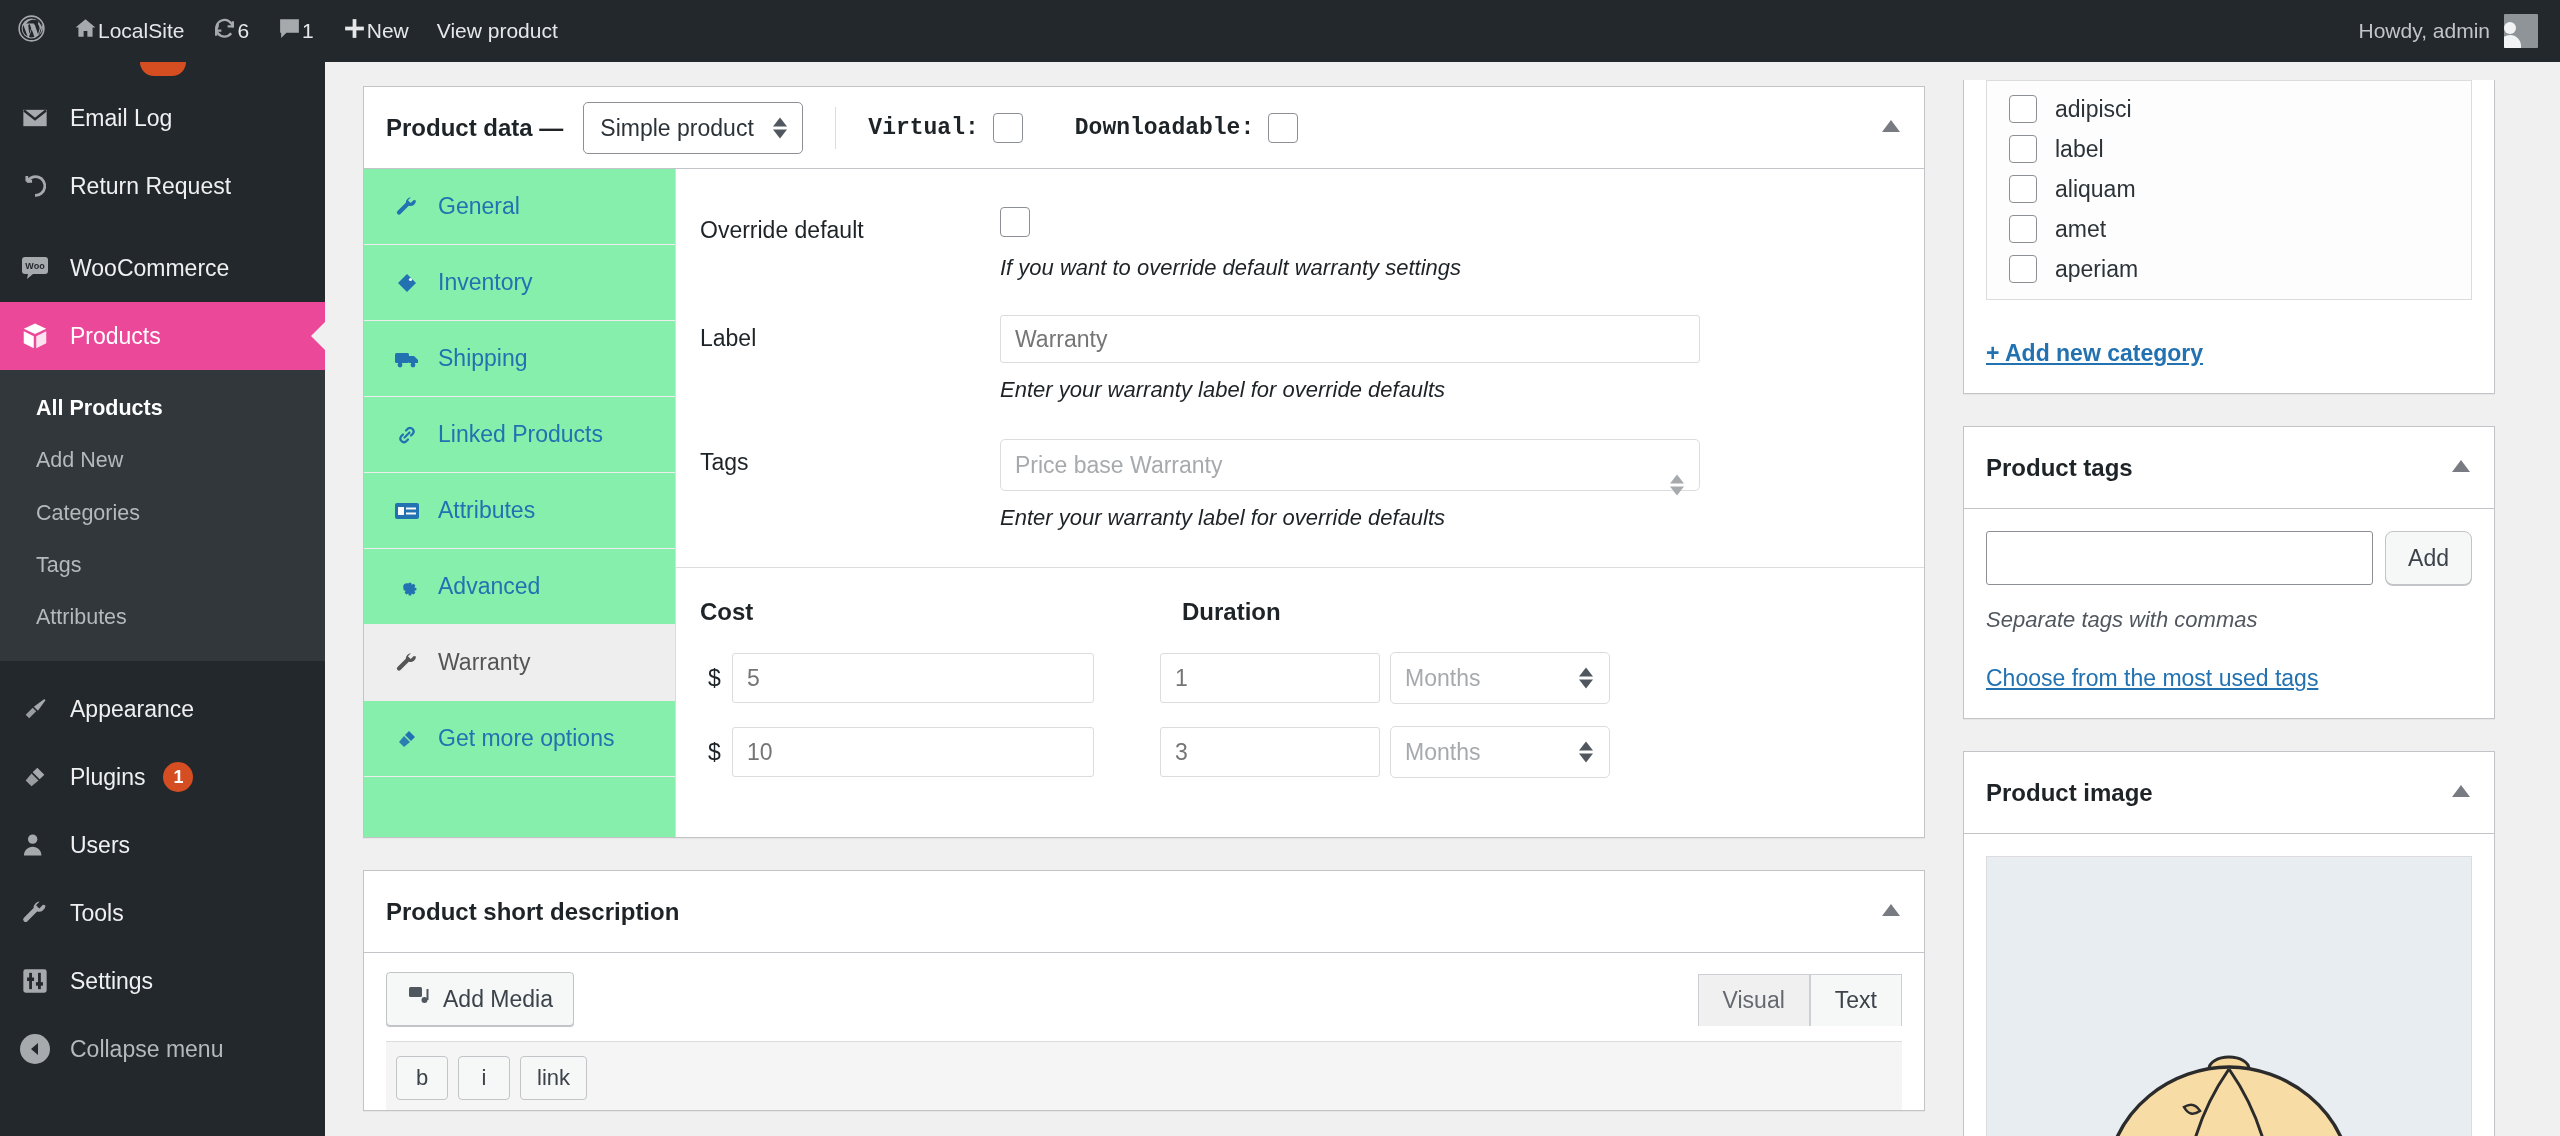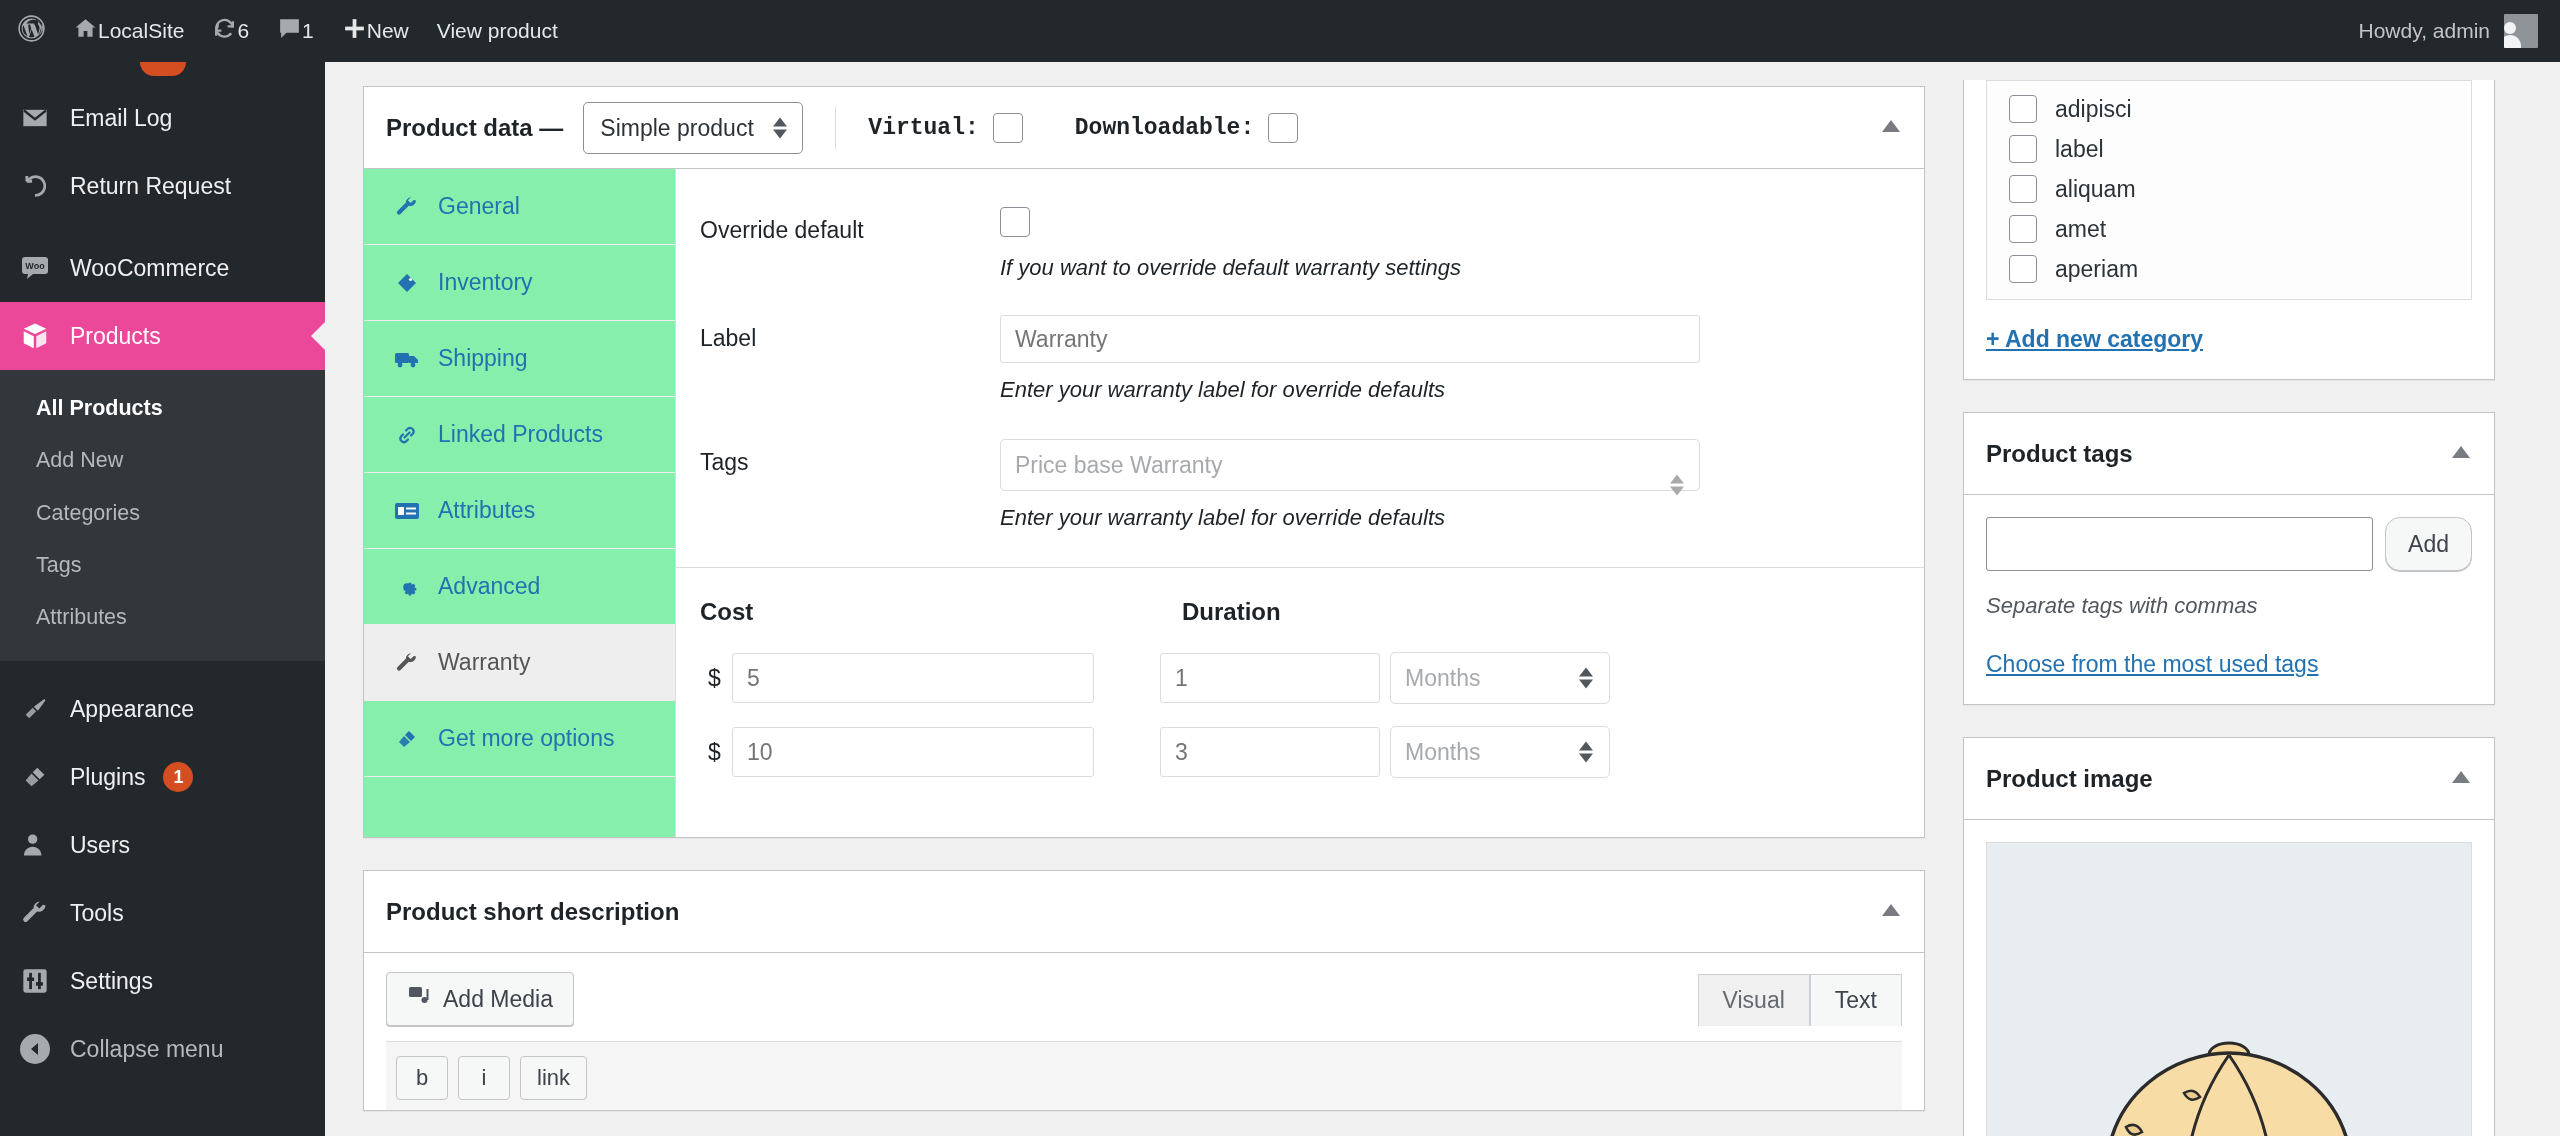--- a/index.html
+++ b/index.html
@@ -255,31 +255,31 @@
   .cat-list {
     border: 1px solid #dcdcde; background: #fdfdfd;
     margin: 0 22px; padding: 8px 0 10px 0;
     max-height: 260px; overflow: hidden;
   }
   .cat-item { display: flex; align-items: center; gap: 18px; padding: 6px 0 6px 22px; }
   .cat-item .cbx { width: 28px; height: 28px; }
   .cat-item span { font-size: 23px; color: #2c3338; }
   .addlink {
     display: inline-block; color: #2271b1; font-size: 23px; font-weight: bold;
-    text-decoration: underline; margin: 26px 22px 26px 22px;
+    text-decoration: underline; margin: 40px 22px 26px 22px;
   }
   .tag-row { display: flex; gap: 12px; padding: 22px 22px 0 22px; }
   .tag-input {
     flex: 1 1 auto; height: 54px;
     border: 1px solid #8c8f94; border-radius: 3px; background: #fff;
     font-size: 23px; padding: 0 12px;
     font-family: "Liberation Sans", sans-serif;
   }
   .tag-add {
-    border: 1px solid #c3c4c7; border-radius: 15px;
+    border: 1px solid #c3c4c7; border-radius: 8px;
     background: #f6f7f7; color: #3c434a;
     font-size: 23px; padding: 0 22px; height: 54px;
     box-shadow: 0 1px 0 #c3c4c7;
   }
   .tag-desc { font-style: italic; color: #50575e; font-size: 22px; padding: 22px 22px 0 22px; }
   .tag-link { display:inline-block; color:#2271b1; font-size:23px; text-decoration: underline; padding: 32px 22px 26px 22px; }
 
   .img-frame {
     margin: 22px; border: 1px solid #dcdcde;
     background: #e7edf1; height: 320px;

